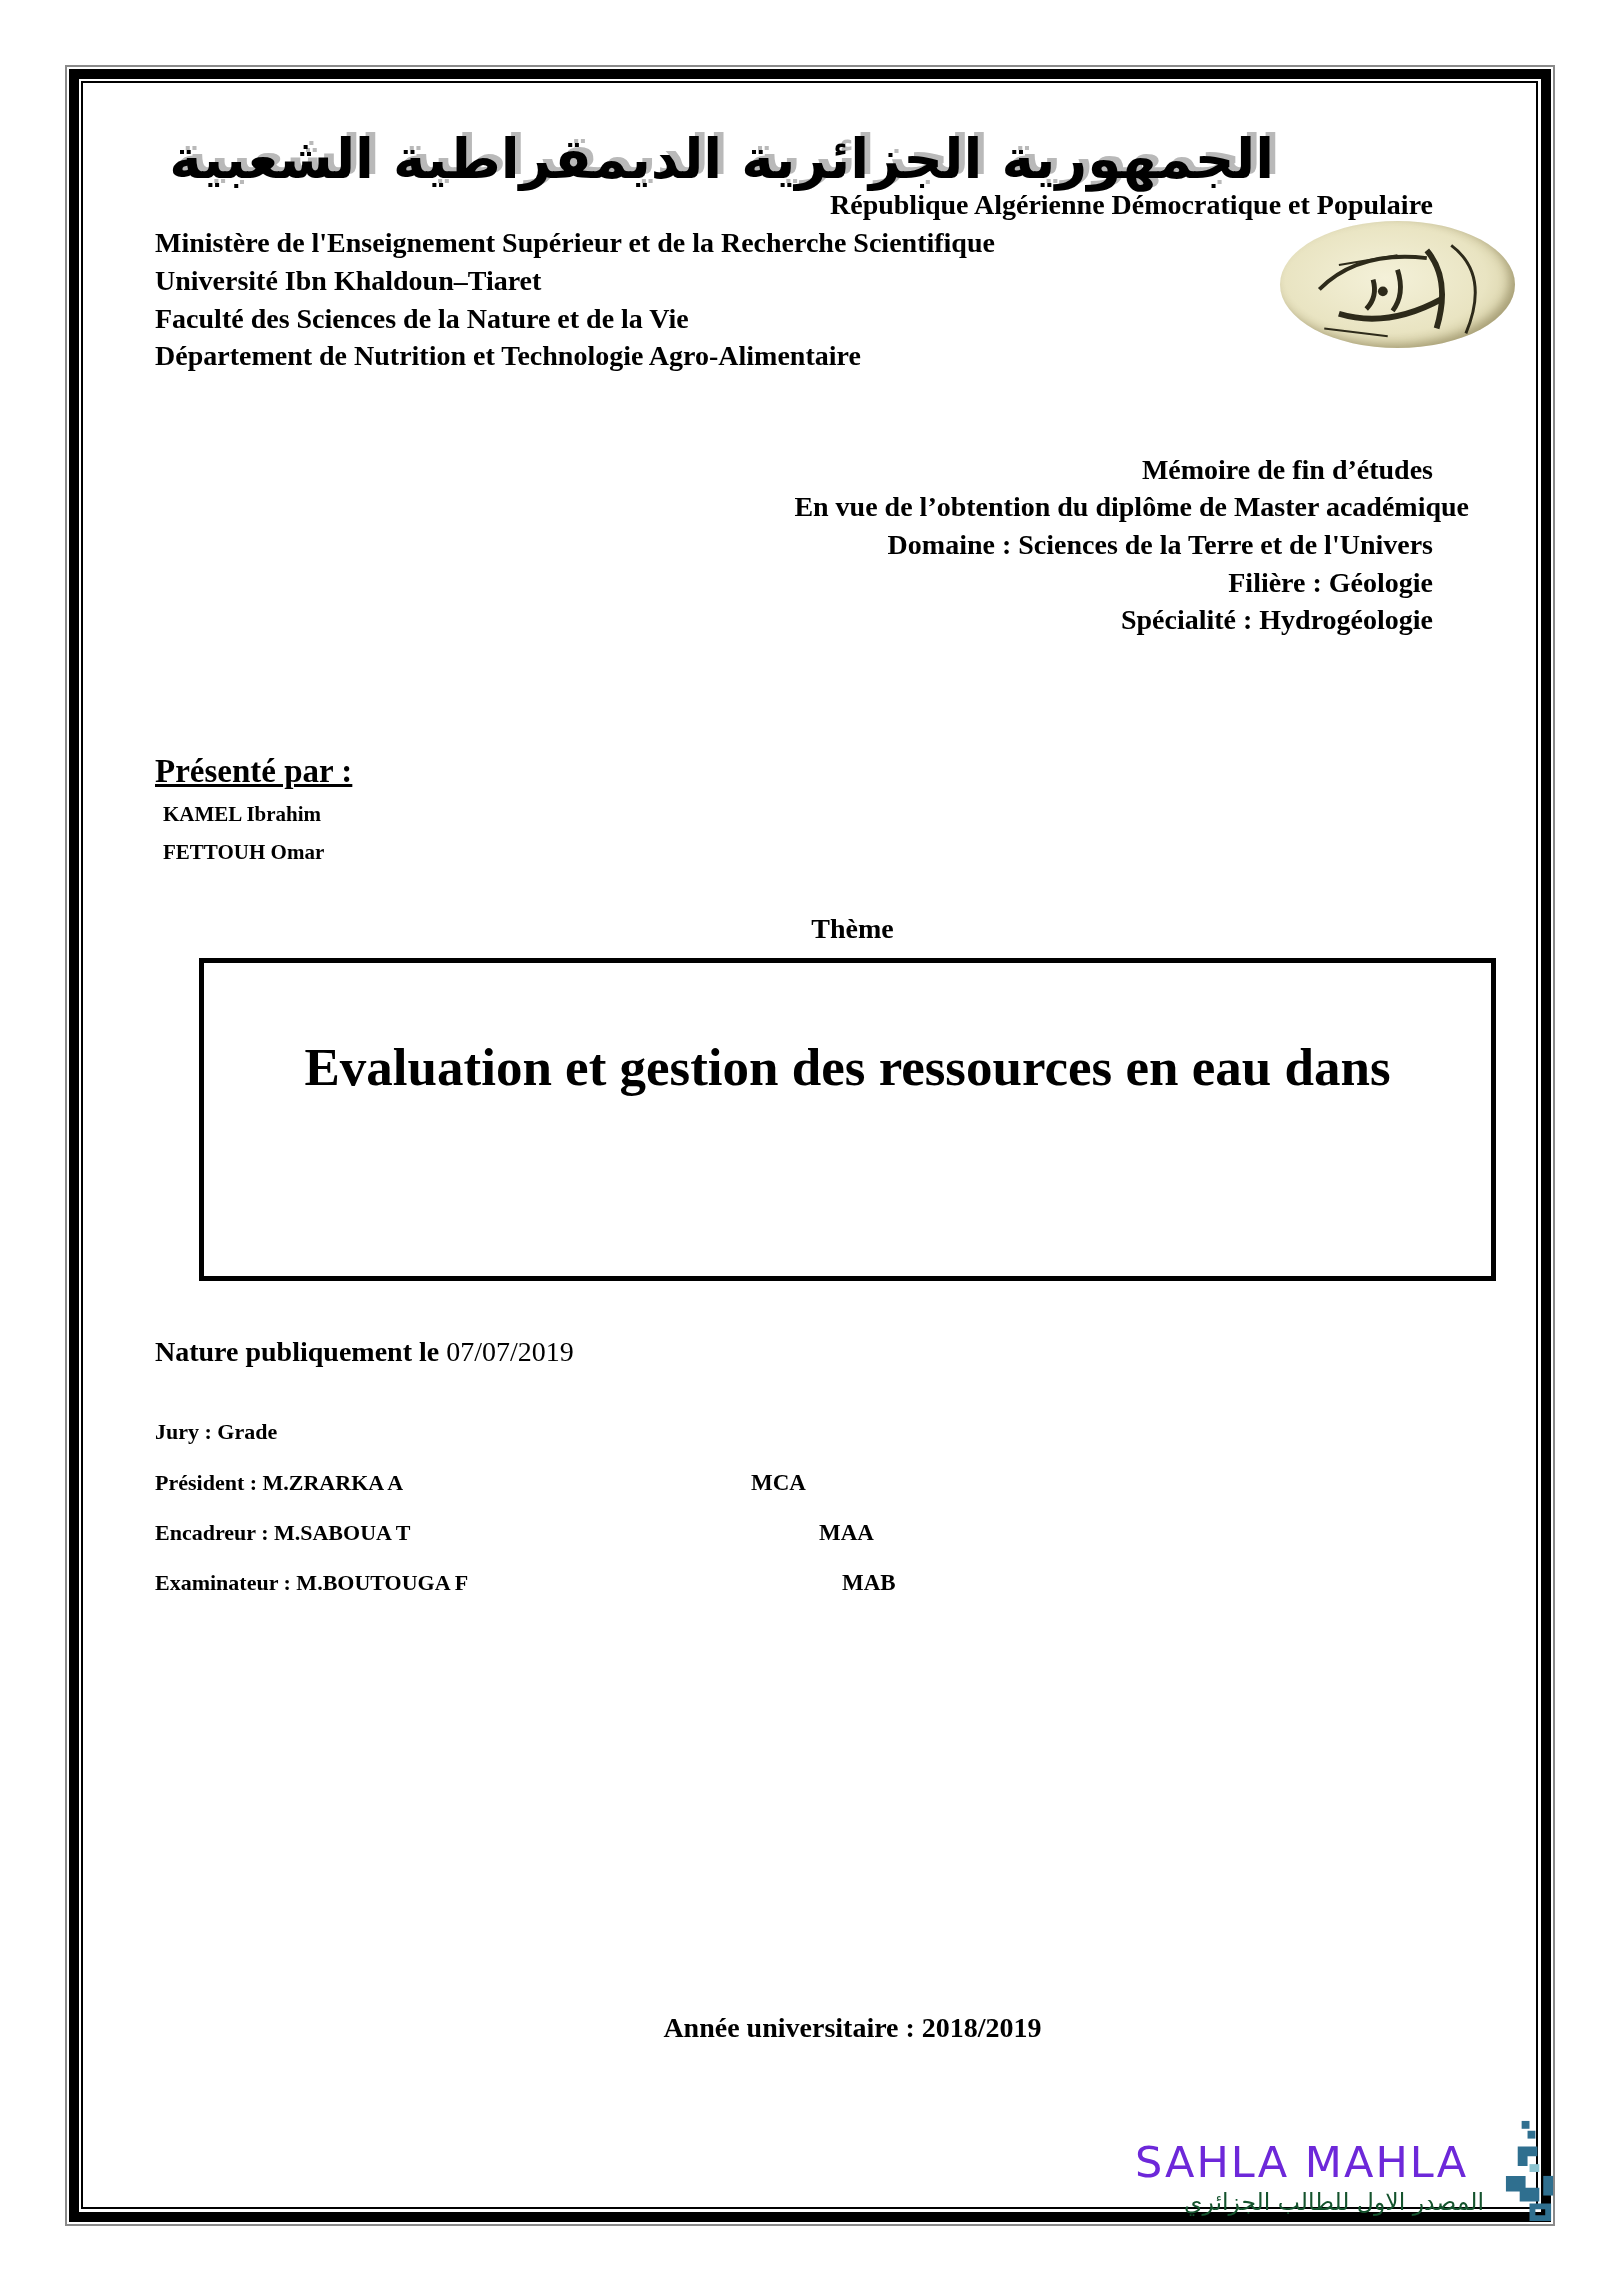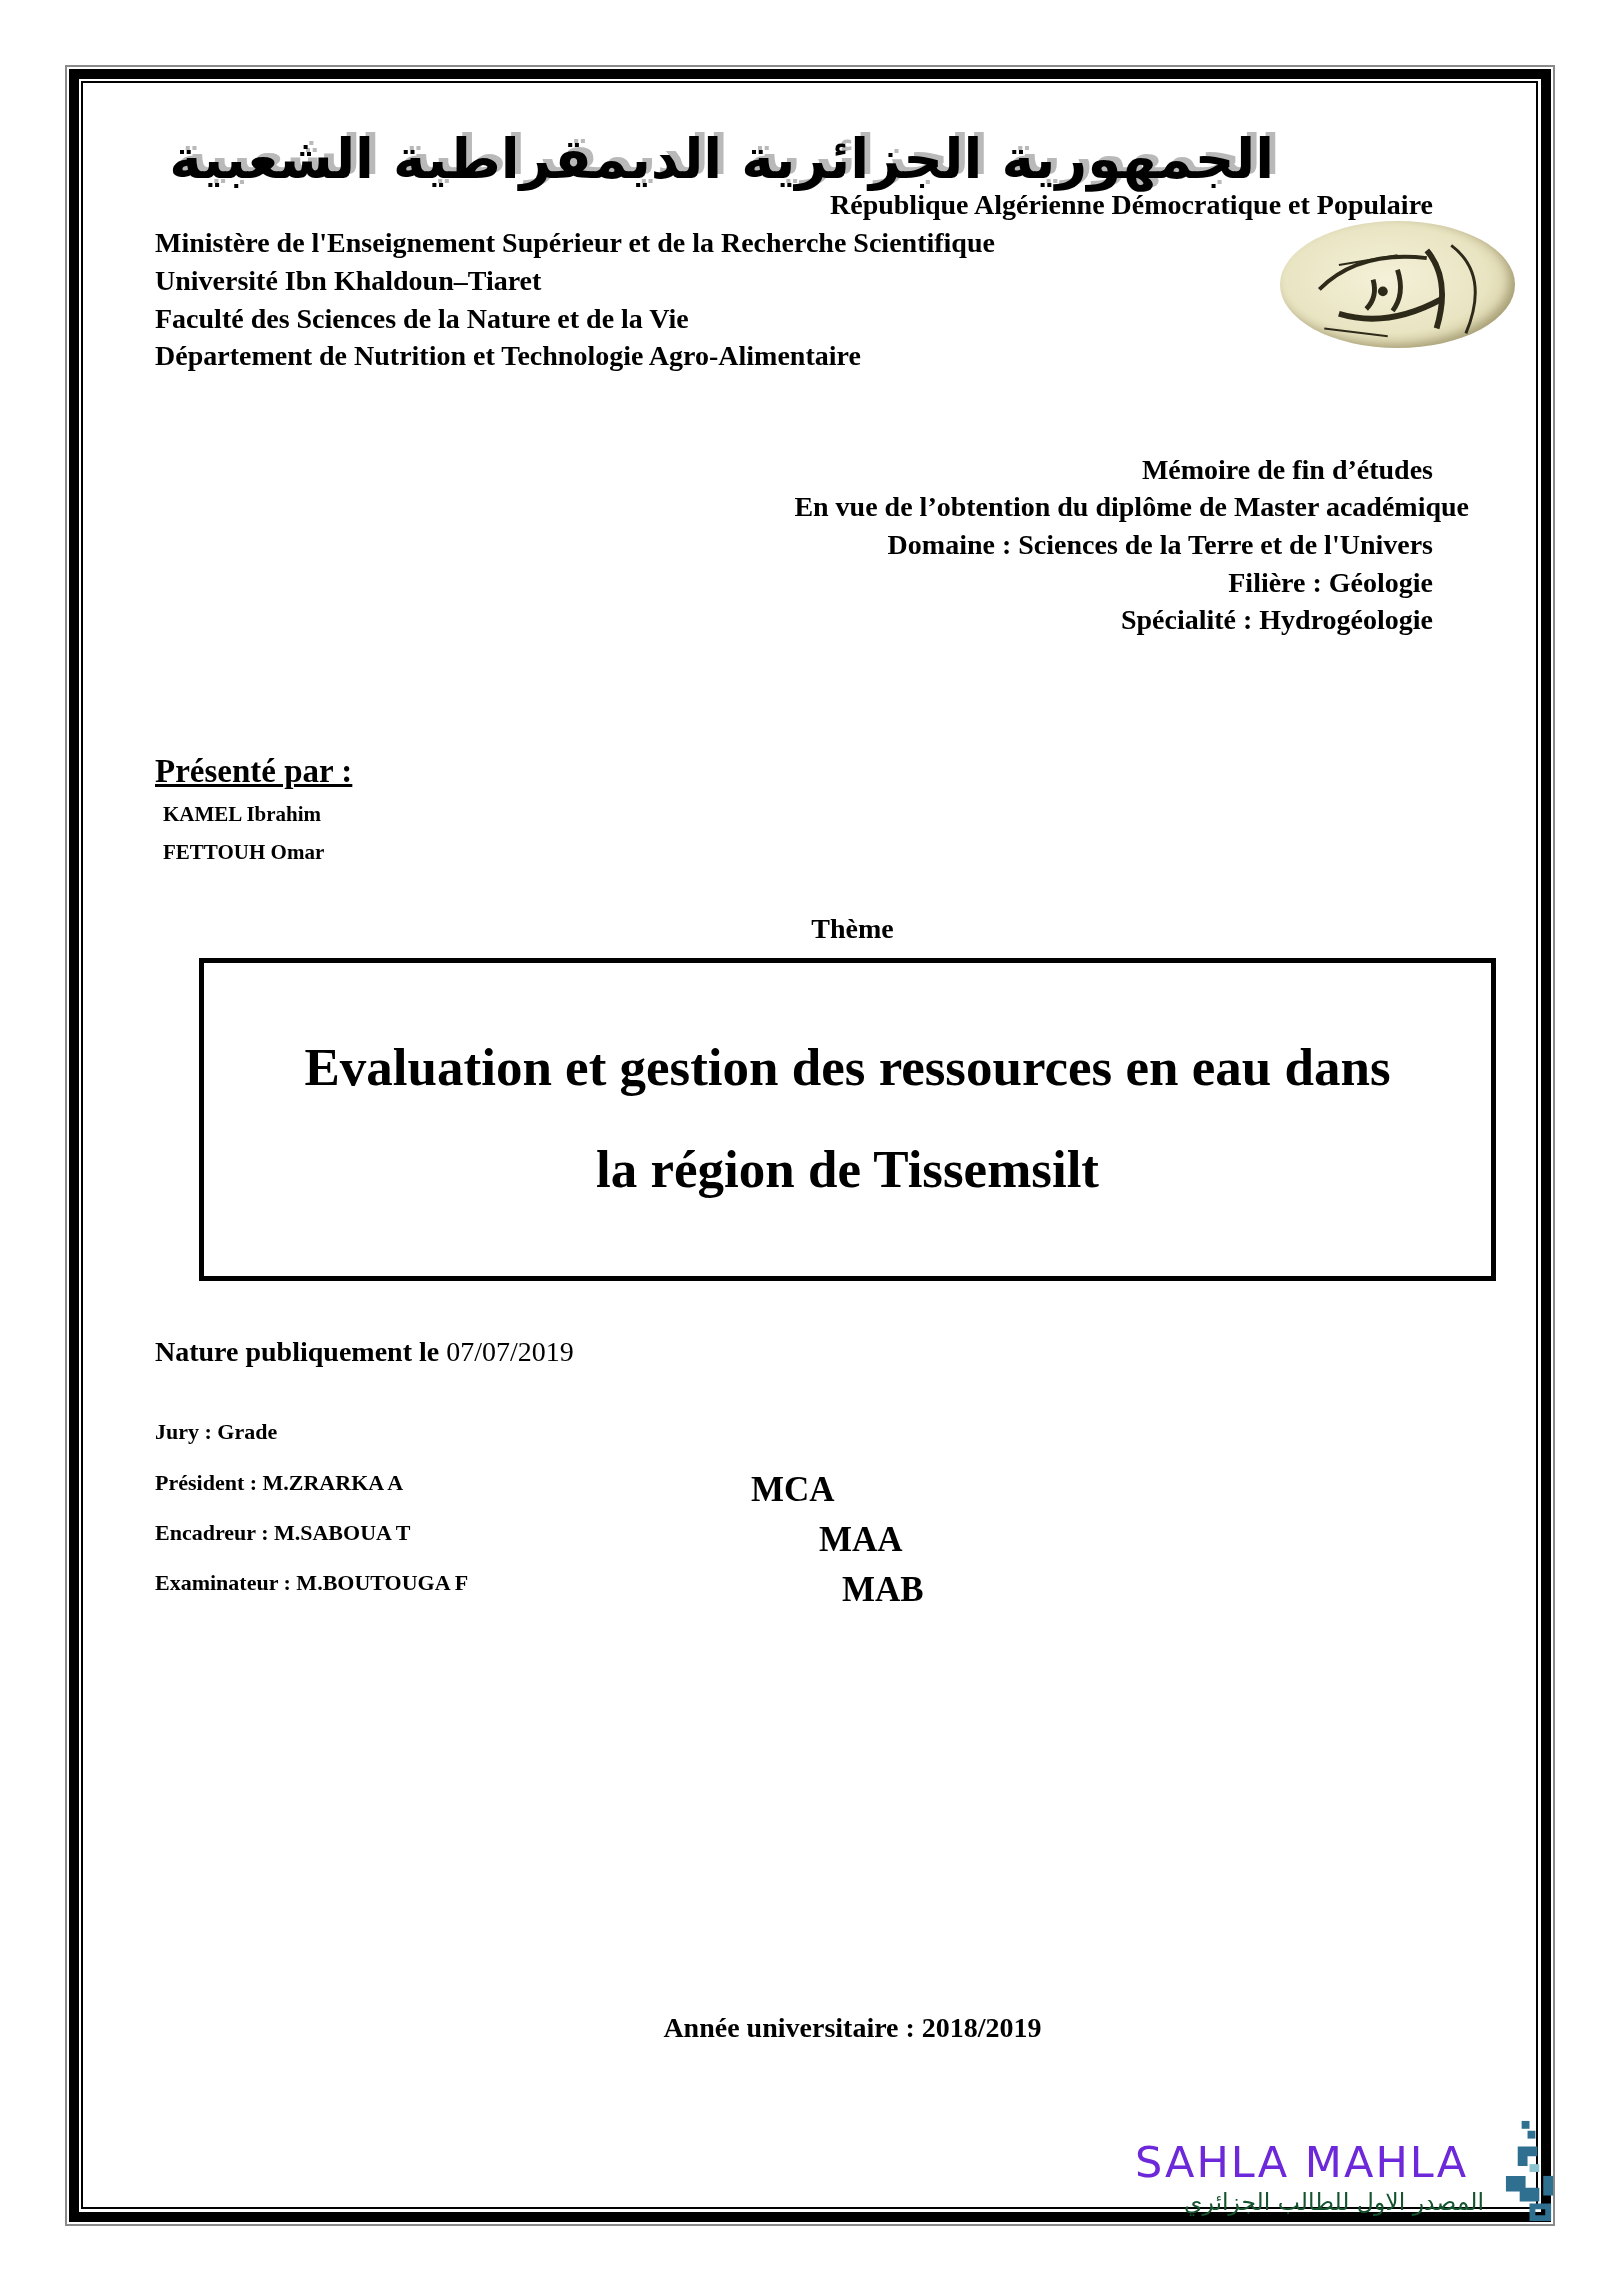--- a/index.html
+++ b/index.html
@@ -43,21 +43,21 @@
     .presented-label { left: 155px; top: 753px; font-size: 33px; font-weight: bold; text-decoration: underline; text-decoration-thickness: 2.9px; }
     .author { left: 163px; font-size: 21px; font-weight: bold; }
     .theme-label { left: 0; width: 1705px; text-align: center; top: 913px; font-size: 28px; font-weight: bold; }
     .theme-box {
       position: absolute; left: 199px; top: 958px; width: 1297px; height: 323px;
       border: 5.9px solid #000; box-sizing: border-box;
     }
     .theme-line { left: 0; width: 100%; text-align: center; font-size: 53px; font-weight: bold; }
     .defense { left: 155px; top: 1336px; font-size: 28px; }
     .jury-line { left: 155px; font-size: 22px; font-weight: bold; }
-    .grade { font-size: 35px; font-weight: bold; }
+    .grade { font-size: 23px; font-weight: bold; }
     .year { left: 0; width: 1705px; text-align: center; top: 2012px; font-size: 28px; font-weight: bold; }
     .watermark-en {
       left: 1135px; top: 2137px; font-family: "DejaVu Sans", sans-serif;
       font-size: 43px; color: #6d28d9; letter-spacing: 2px; font-weight: normal;
     }
     .watermark-ar {
       left: 1112px; top: 2188px; width: 372px; text-align: right; direction: rtl;
       font-family: "DejaVu Sans", sans-serif; font-size: 23.5px; color: #14532d;
     }
     .watermark-icon { position: absolute; left: 1500px; top: 2117px; }
@@ -96,21 +96,20 @@
 <div class="abs center-block" style="top:567px;">Filière : Géologie</div>
 <div class="abs center-block" style="top:604px;">Spécialité : Hydrogéologie</div>
 
 <div class="abs presented-label">Présenté par :</div>
 <div class="abs author" style="top:802px;">KAMEL Ibrahim</div>
 <div class="abs author" style="top:840px;">FETTOUH Omar</div>
 
 <div class="abs theme-label">Thème</div>
 <div class="theme-box">
   <div class="abs theme-line" style="top:74px;">Evaluation et gestion des ressources en eau dans</div>
-  <div class="abs theme-line" style="top:176px;">la région de Tissemsilt</div>
 </div>
 
 <div class="abs defense">
   <span class="b">Nature publiquement le</span>
   <span>07/07/2019</span>
 </div>
 
 <div class="abs jury-line" style="top:1419px;">Jury : Grade</div>
 <div class="abs jury-line" style="top:1470px;">Président : M.ZRARKA A</div>
 <div class="abs grade" style="left:751px; top:1470px;">MCA</div>

